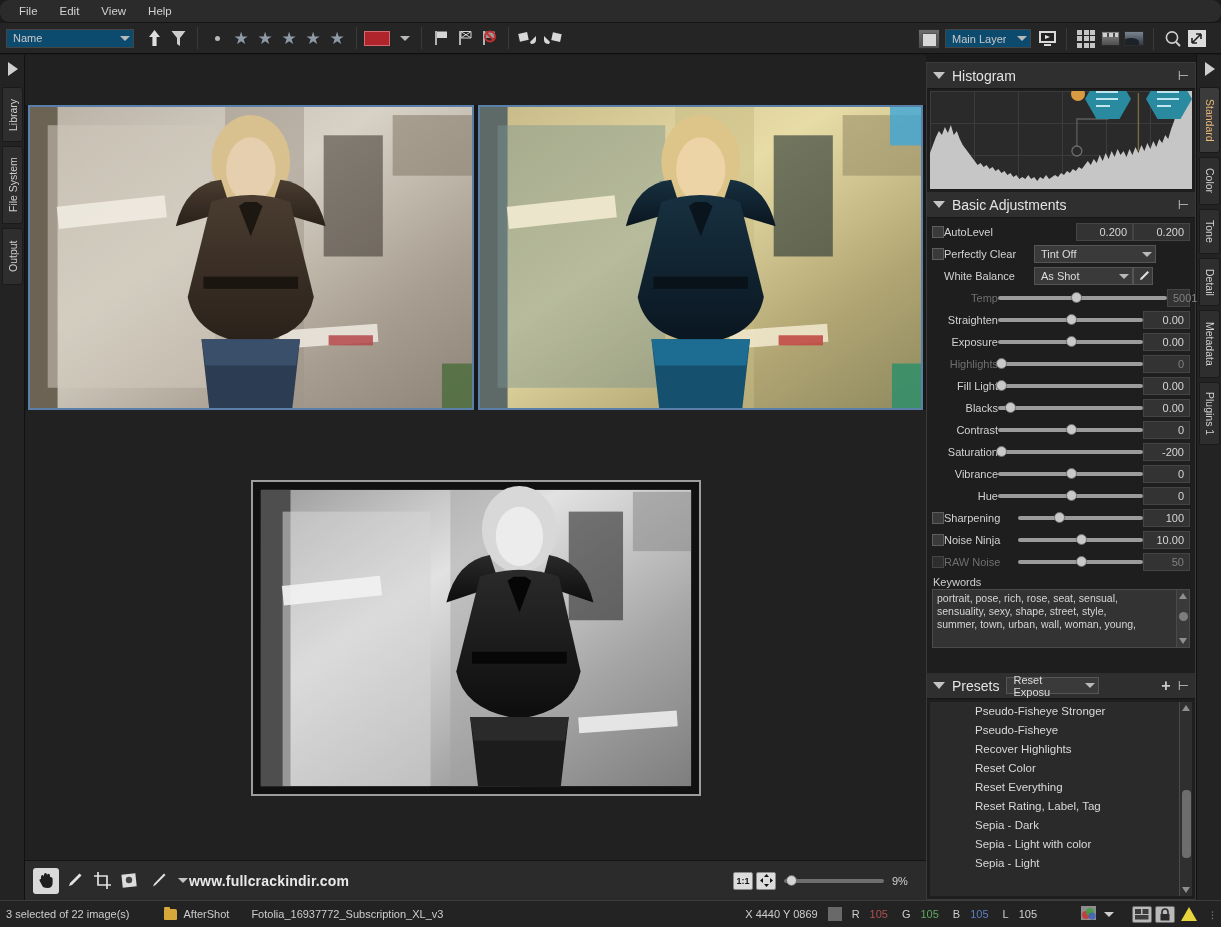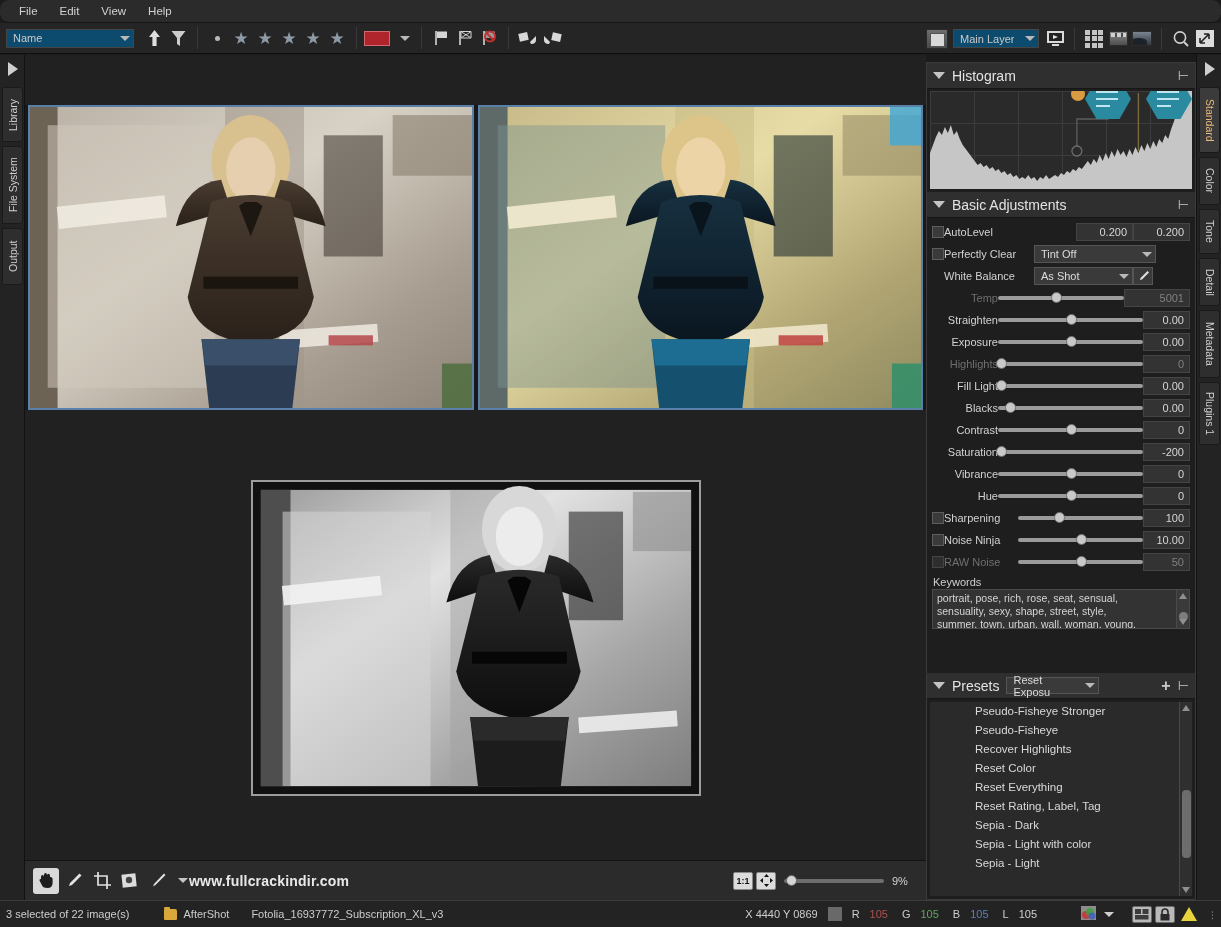--- a/index.html
+++ b/index.html
@@ -35,21 +35,21 @@
     padding:0 3px 0 6px; color:#c9c9c9; font-size:11px; cursor:pointer;
   }
   .combo .cv { white-space:nowrap; overflow:hidden; }
   .caret { width:0;height:0;border-left:5px solid transparent;border-right:5px solid transparent;border-top:5px solid #b9b9b9; margin-left:5px;}
   .icbtn { width:24px;height:24px;display:flex;align-items:center;justify-content:center;cursor:pointer;border-radius:2px;}
   .star { color:#8e9aa6; font-size:17px; line-height:1; }
   .dotmark{ width:5px;height:5px;border-radius:50%;background:#b9b9b9;}
   .colorchip{ width:26px;height:15px;background:#b0242c;border:1px solid #d06a70;}
 
   
-  #tb-right { position:absolute; right:4px; top:0; height:31px; display:flex; align-items:center; }
+  #tb-right { position:absolute; right:12px; top:0; height:31px; display:flex; align-items:center; }
   .layerbtn{ width:22px;height:20px;background:linear-gradient(#6d6d6d,#4a4a4a);border:1px solid #2a2a2a;position:relative;}
   .layerbtn:after{content:'';position:absolute;left:3px;top:3px;width:13px;height:12px;background:#d8d8d8;border:1px solid #555;}
   .gridicon{display:grid;grid-template-columns:repeat(3,5px);grid-template-rows:repeat(3,5px);gap:1.5px;}
   .gridicon i{background:#c4c4c4;display:block;}
   .filmicon{width:19px;height:15px;background:linear-gradient(#888,#4e4e4e);border:1px solid #2c2c2c;position:relative;}
   .filmicon:before{content:'';position:absolute;top:1px;left:1px;right:1px;height:4px;background:repeating-linear-gradient(90deg,#d0d0d0 0 4px,#4a4a4a 4px 6px);}
   .photoicon{width:20px;height:15px;background:linear-gradient(#7a8490,#303840);border:1px solid #2c2c2c;position:relative;overflow:hidden;}
   .photoicon:after{content:'';position:absolute;bottom:0;left:-2px;width:16px;height:7px;background:#1c2228;border-radius:50% 50% 0 0;}
 
   
@@ -135,21 +135,21 @@
   .t-temp{background:linear-gradient(90deg,#3b7fd4,#8fb9e8 20%,#cfcfcf 45%,#d8d26a 70%,#e8e23a);}
   .t-dash{background:repeating-linear-gradient(90deg,#b5b5b5 0 9px,#3a3a3a 9px 12px);}
   .t-blacks{background:linear-gradient(90deg,#9b9b9b,#0a0a0a);}
   .t-filllight{background:linear-gradient(90deg,#111,#9b9b9b);}
   .t-sat{background:linear-gradient(90deg,#9b9b9b 0 12%,#8a8a8a 22%,#d05a5a 38%,#d0c050 48%,#5ac05a 58%,#50b0d0 70%,#5a5ad0 82%,#c8c84a 100%);}
   .t-vib{background:linear-gradient(90deg,#c98a8a,#c9c98a 18%,#8ac98a 36%,#8ac9c9 54%,#8a8ac9 72%,#c98ac9 86%,#c9c98a);}
   .t-hue{background:linear-gradient(90deg,#d03030,#d0d030 17%,#30d030 33%,#30d0d0 50%,#3030d0 67%,#d030d0 83%,#d03030);}
   .t-dim{background:#6a6a6a;}
 
   .kw-label{font-size:11px;color:#cfcfcf;padding:3px 6px 1px 6px;}
-  #kwbox{ margin:0 5px; background:#333;border:1px solid #4a4a4a; height:40px; position:relative; overflow:hidden;}
+  #kwbox{ margin:0 5px; background:#333;border:1px solid #4a4a4a; height:59px; position:relative; overflow:hidden;}
   #kwtext{ font-size:10.5px;color:#d5d5d5;line-height:13px;padding:2px 4px;width:212px;}
   .vscroll{position:absolute;right:0;top:0;bottom:0;width:13px;background:#3a3a3a;border-left:1px solid #4a4a4a;}
   .vs-up,.vs-dn{position:absolute;left:2px;width:0;height:0;border-left:4px solid transparent;border-right:4px solid transparent;}
   .vs-up{top:3px;border-bottom:6px solid #8f8f8f;}
   .vs-dn{bottom:3px;border-top:6px solid #8f8f8f;}
   .vs-thumb{position:absolute;left:2px;top:22px;width:9px;height:9px;border-radius:50%;background:#7d7d7d;}
 
   #presetlist{ position:absolute; left:3px; right:3px; top:29px; bottom:3px; background:#2a2a2a; overflow:hidden;}
   .pitem{ font-size:11.5px;color:#d9d9d9;padding:1px 0 1px 45px; line-height:17px; cursor:pointer;}
   #presets-sect{ position:absolute;left:0;right:0;top:610px;bottom:0;}
@@ -548,21 +548,21 @@
     </span>
   </div>
 
   <div id="slider-rows">
       <div class="row">
         <span class="lab dim" style="width:66px;">Temp</span>
         <span class="sl">
           <span class="track t-temp"></span>
           <span class="knob" style="left:calc(46% - 5px);"></span>
         </span>
-        <span class="numbox dim" style="width:66px;">5001</span>
+        <span class="numbox dim" style="width:23px;">5001</span>
       </div>
       <div class="row">
         <span class="lab" style="width:66px;">Straighten</span>
         <span class="sl">
           <span class="track t-dash"></span>
           <span class="knob" style="left:calc(50% - 5px);"></span>
         </span>
         <span class="numbox" style="width:47px;">0.00</span>
       </div>
       <div class="row">

